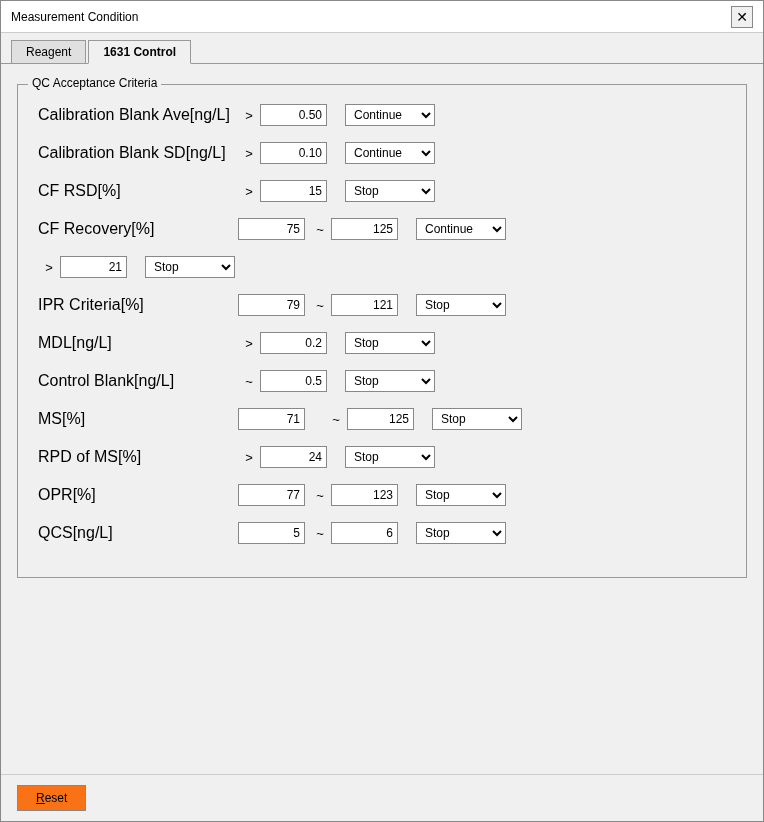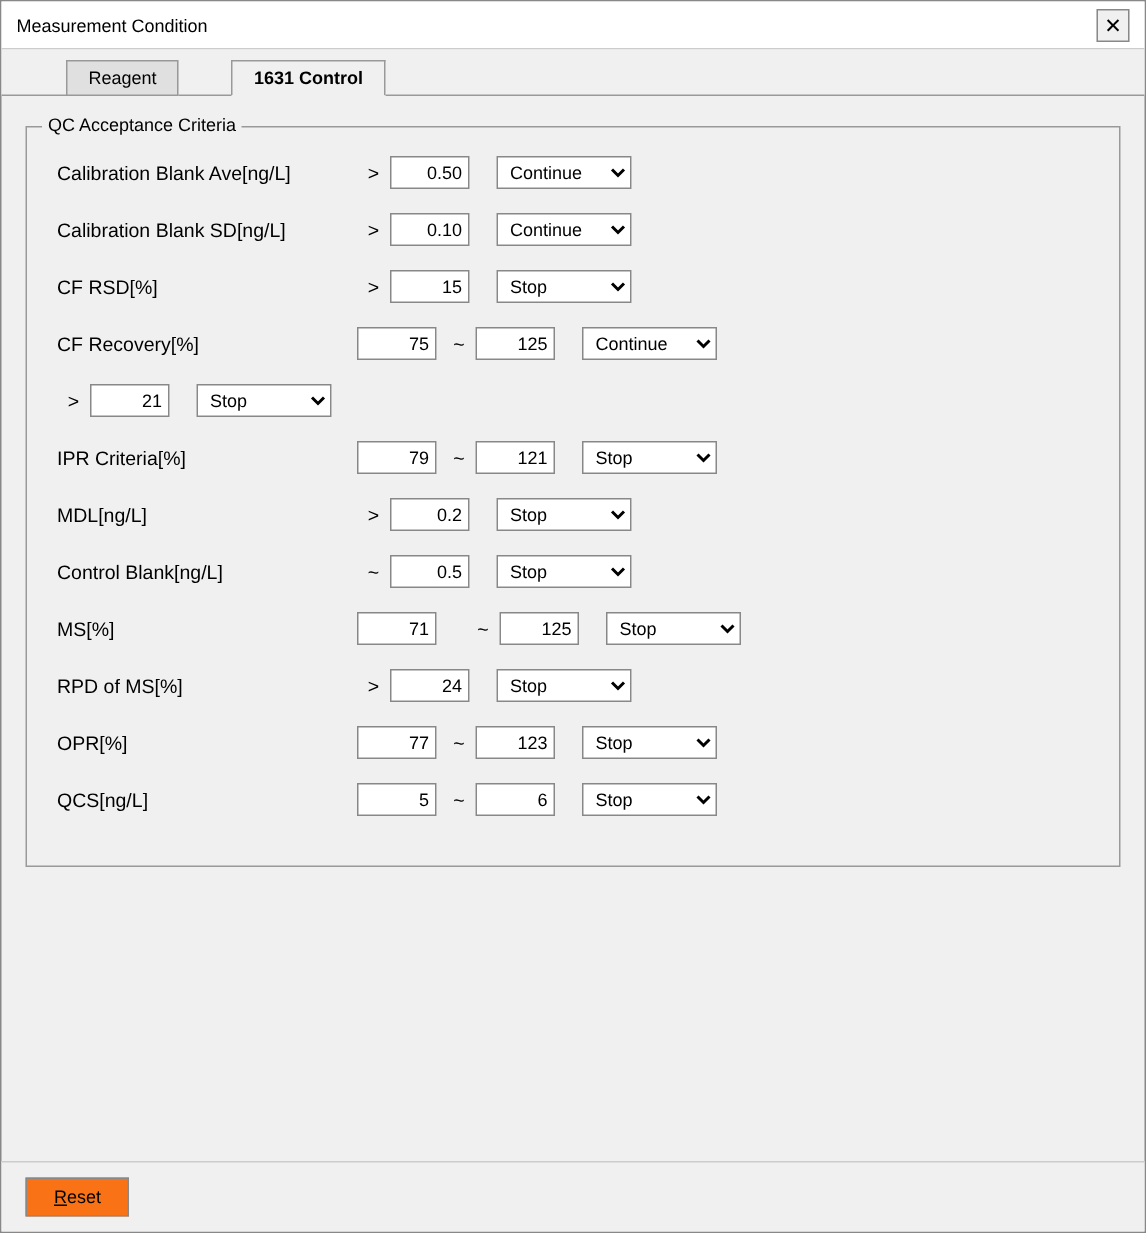--- a/index.html
+++ b/index.html
@@ -57,21 +57,20 @@
     }
     .tab {
       padding: 4px 14px;
       border: 1px solid #999;
       background: #f0f0f0;
       cursor: pointer;
       font-size: 12px;
       margin-right: 2px;
       position: relative;
       bottom: -1px;
-      margin-left: 33px;
     }
     .tab.active {
       background: #f0f0f0;
       border-bottom: 1px solid #f0f0f0;
       font-weight: bold;
       z-index: 1;
     }
     .tab.inactive {
       background: #e0e0e0;
       border-bottom: 1px solid #999;
@@ -96,31 +95,31 @@
       font-size: 12px;
     }
     .row {
       display: flex;
       align-items: center;
       margin-bottom: 10px;
       height: 28px;
     }
     .row-label {
       width: 200px;
-      font-size: 13px;
+      font-size: 16px;
       flex-shrink: 0;
     }
     .operator {
       width: 22px;
       text-align: center;
       font-size: 13px;
       flex-shrink: 0;
     }
     .input-field {
-      width: 53px;
+      width: 67px;
       height: 22px;
       border: 1px solid #888;
       background: #fff;
       padding: 2px 4px;
       font-size: 12px;
       text-align: right;
     }
     .dropdown-wrapper {
       margin-left: 18px;
       display: flex;

